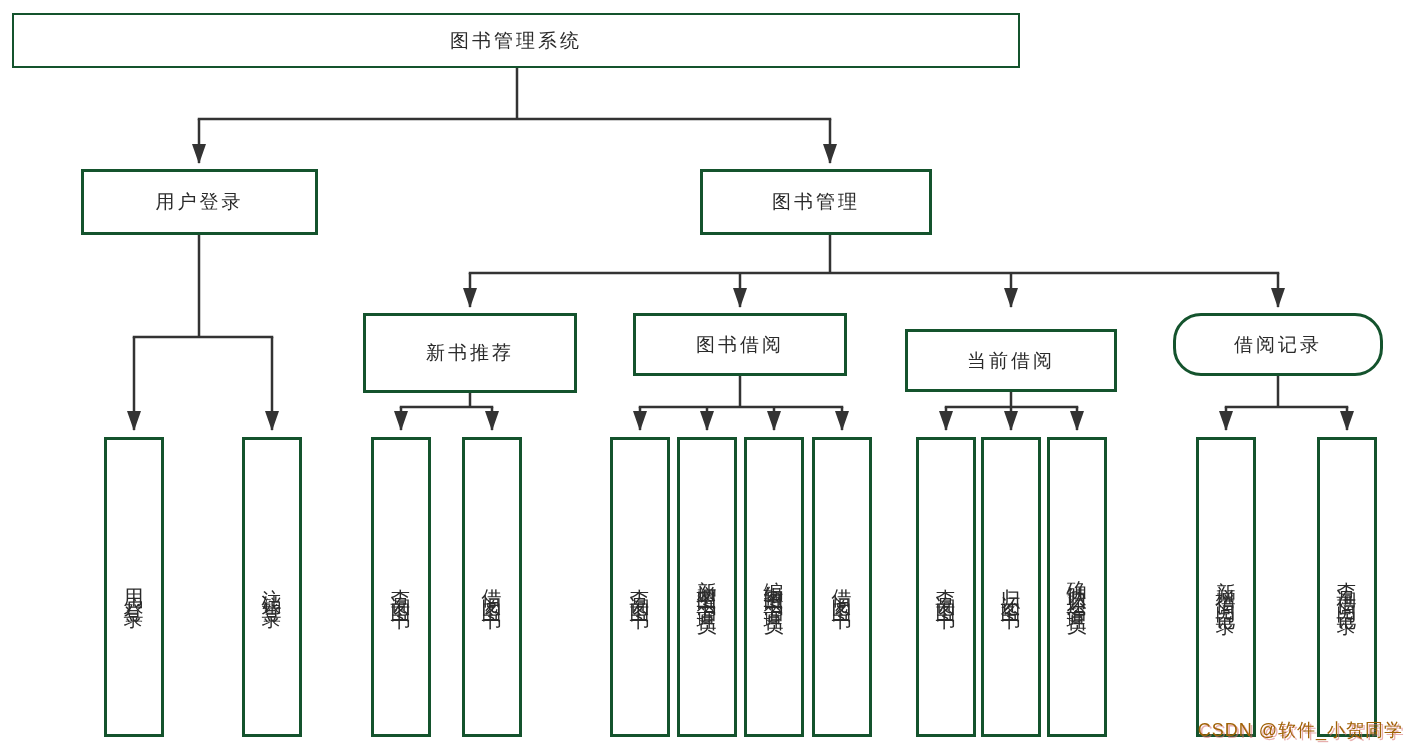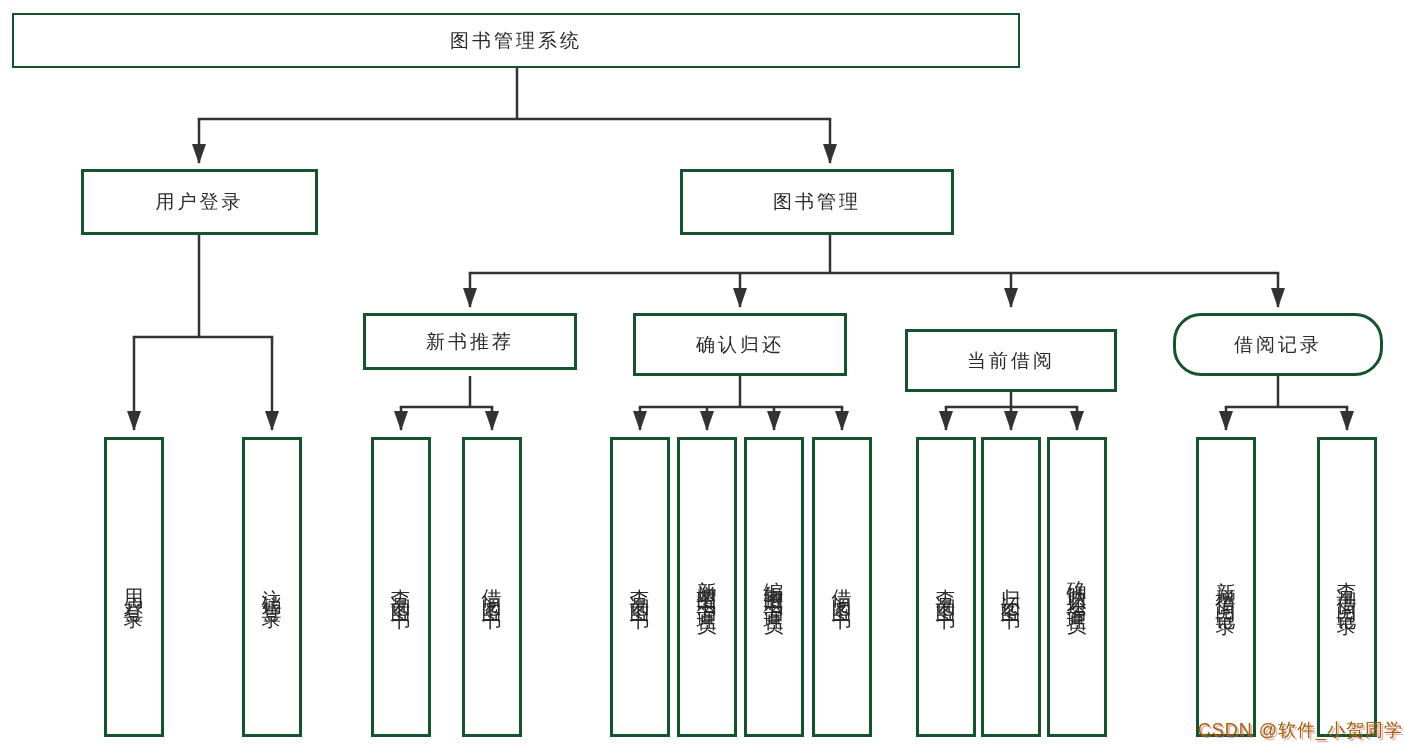--- a/index.html
+++ b/index.html
@@ -122,24 +122,24 @@
       <line x1="1278" y1="376" x2="1278" y2="407"></line>
       <line x1="1224.75" y1="407" x2="1348.25" y2="407"></line>
       <line x1="1226" y1="407" x2="1226" y2="430" marker-end="url(#arrow)"></line>
       <line x1="1347" y1="407" x2="1347" y2="430" marker-end="url(#arrow)"></line>
     </g>
   </svg>
 
   <div class="node root" style="left:12px; top:13px; width:1008px; height:55px;">图书管理系统</div>
 
   <div class="node h-node" style="left:81px; top:169px; width:237px; height:66px;">用户登录</div>
-  <div class="node h-node" style="left:680px; top:169px; width:274px; height:66px;text-align:right;">图书管理</div>
+  <div class="node h-node" style="left:700px; top:169px; width:232px; height:66px;text-align:right;">图书管理</div>
 
-  <div class="node h-node" style="left:363px; top:313px; width:214px; height:57px;">新书推荐</div>
-  <div class="node h-node" style="left:633px; top:313px; width:214px; height:63px;">确认归还</div>
+  <div class="node h-node" style="left:363px; top:313px; width:214px; height:80px;">新书推荐</div>
+  <div class="node h-node" style="left:633px; top:313px; width:214px; height:63px;">图书借阅</div>
   <div class="node h-node" style="left:905px; top:313px; width:212px; height:63px;margin-top:16px;">当前借阅</div>
   <div class="node h-node" style="left:1173px; top:313px; width:210px; height:63px;border-radius:28px;">借阅记录</div>
 
   <div class="node leaf" style="left:104px; top:437px; width:60px; height:300px;">用户登录</div>
   <div class="node leaf" style="left:242px; top:437px; width:60px; height:300px;">注销登录</div>
 
   <div class="node leaf" style="left:371px; top:437px; width:60px; height:300px;">查询图书</div>
   <div class="node leaf" style="left:462px; top:437px; width:60px; height:300px;">借阅图书</div>
 
   <div class="node leaf" style="left:610px; top:437px; width:60px; height:300px;">查询图书</div>

